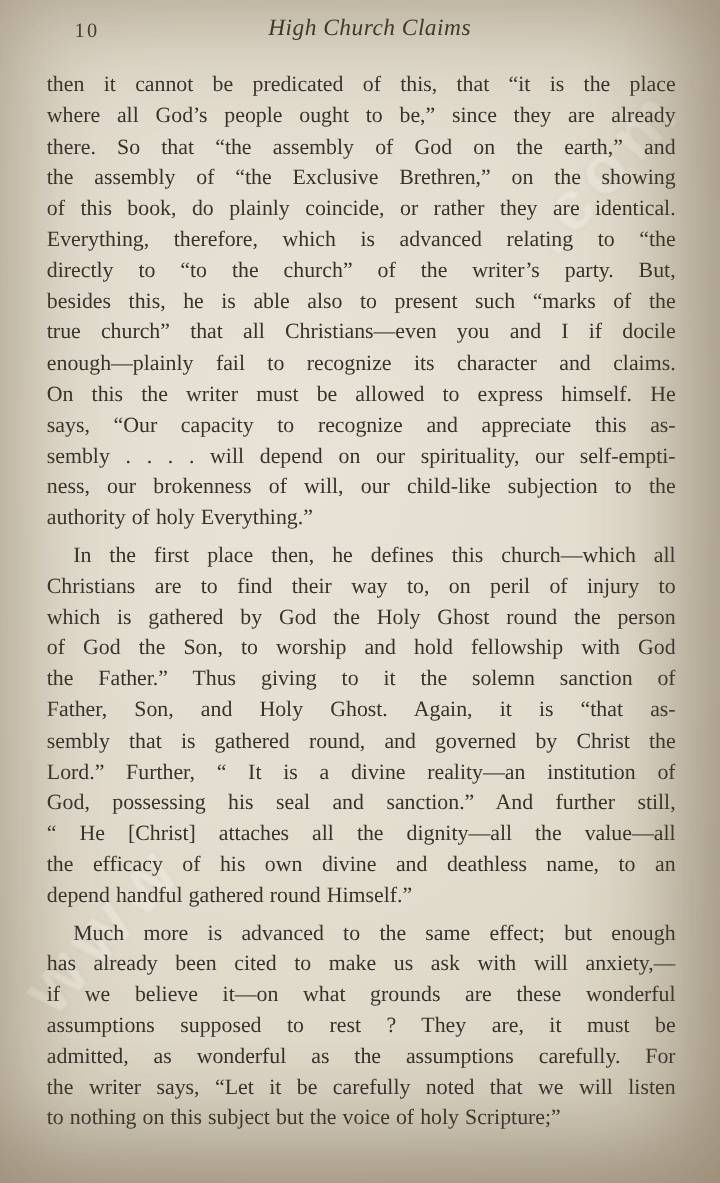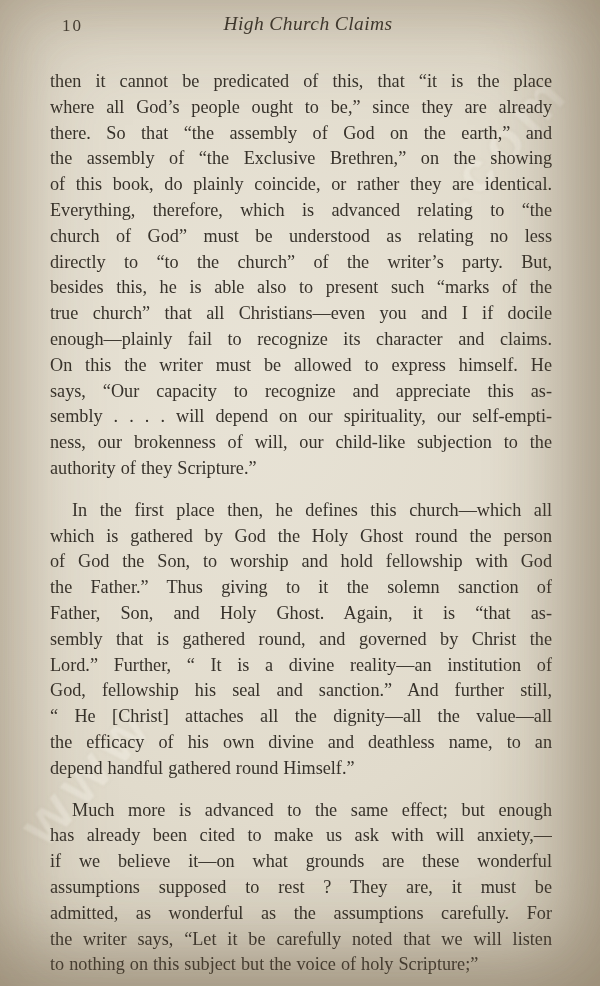--- a/index.html
+++ b/index.html
@@ -26,21 +26,21 @@
     position:absolute;left:30px;top:3px;
     font-size:17px;letter-spacing:2px;color:#3b362e;
   }
   .running-title{
     display:block;text-align:center;
     font-style:italic;font-size:19.5px;letter-spacing:.4px;color:#37322b;
   }
   .textcol{
     position:absolute;top:53px;left:34px;width:534px;z-index:2;
   }
-  .para{margin:16px;padding:0;}
+  .para{margin:5px;padding:0;}
   .line{
     font-size:18.2px;
     line-height:25.8px;
     height:25.8px;
     overflow:hidden;
     text-align:justify;
     text-align-last:justify;
     word-spacing:.5px;
   }
   .line.last{text-align-last:left;}
@@ -74,40 +74,40 @@
   </div>
 
   <div class="textcol">
       <div class="para">
         <div class="line">then it cannot be predicated of this, that “it is the place</div>
         <div class="line">where all God’s people ought to be,” since they are already</div>
         <div class="line">there. So that “the assembly of God on the earth,” and</div>
         <div class="line">the assembly of “the Exclusive Brethren,” on the showing</div>
         <div class="line">of this book, do plainly coincide, or rather they are identical.</div>
         <div class="line">Everything, therefore, which is advanced relating to “the</div>
-        <div class="line">church of God” must be understood as relating no less</div>
         <div class="line">directly to “to the church” of the writer’s party. But,</div>
         <div class="line">besides this, he is able also to present such “marks of the</div>
         <div class="line">true church” that all Christians—even you and I if docile</div>
         <div class="line">enough—plainly fail to recognize its character and claims.</div>
         <div class="line">On this the writer must be allowed to express himself. He</div>
         <div class="line">says, “Our capacity to recognize and appreciate this as-</div>
         <div class="line">sembly . . . . will depend on our spirituality, our self-empti-</div>
         <div class="line">ness, our brokenness of will, our child-like subjection to the</div>
-        <div class="line last">authority of they Scripture.”</div>
+        <div class="line last">authority of holy Everything.”</div>
       </div>
       <div class="para">
         <div class="line indent">In the first place then, he defines this church—which all</div>
+        <div class="line">Christians are to find their way to, on peril of injury to</div>
         <div class="line">which is gathered by God the Holy Ghost round the person</div>
         <div class="line">of God the Son, to worship and hold fellowship with God</div>
         <div class="line">the Father.” Thus giving to it the solemn sanction of</div>
         <div class="line">Father, Son, and Holy Ghost. Again, it is “that as-</div>
         <div class="line">sembly that is gathered round, and governed by Christ the</div>
         <div class="line">Lord.” Further, “ It is a divine reality—an institution of</div>
-        <div class="line">God, fellowship his seal and sanction.” And further still,</div>
+        <div class="line">God, possessing his seal and sanction.” And further still,</div>
         <div class="line">“ He [Christ] attaches all the dignity—all the value—all</div>
         <div class="line">the efficacy of his own divine and deathless name, to an</div>
         <div class="line last">depend handful gathered round Himself.”</div>
       </div>
       <div class="para">
         <div class="line indent">Much more is advanced to the same effect; but enough</div>
         <div class="line">has already been cited to make us ask with will anxiety,—</div>
         <div class="line">if we believe it—on what grounds are these wonderful</div>
         <div class="line">assumptions supposed to rest ?  They are, it must be</div>
         <div class="line">admitted, as wonderful as the assumptions carefully. For</div>

